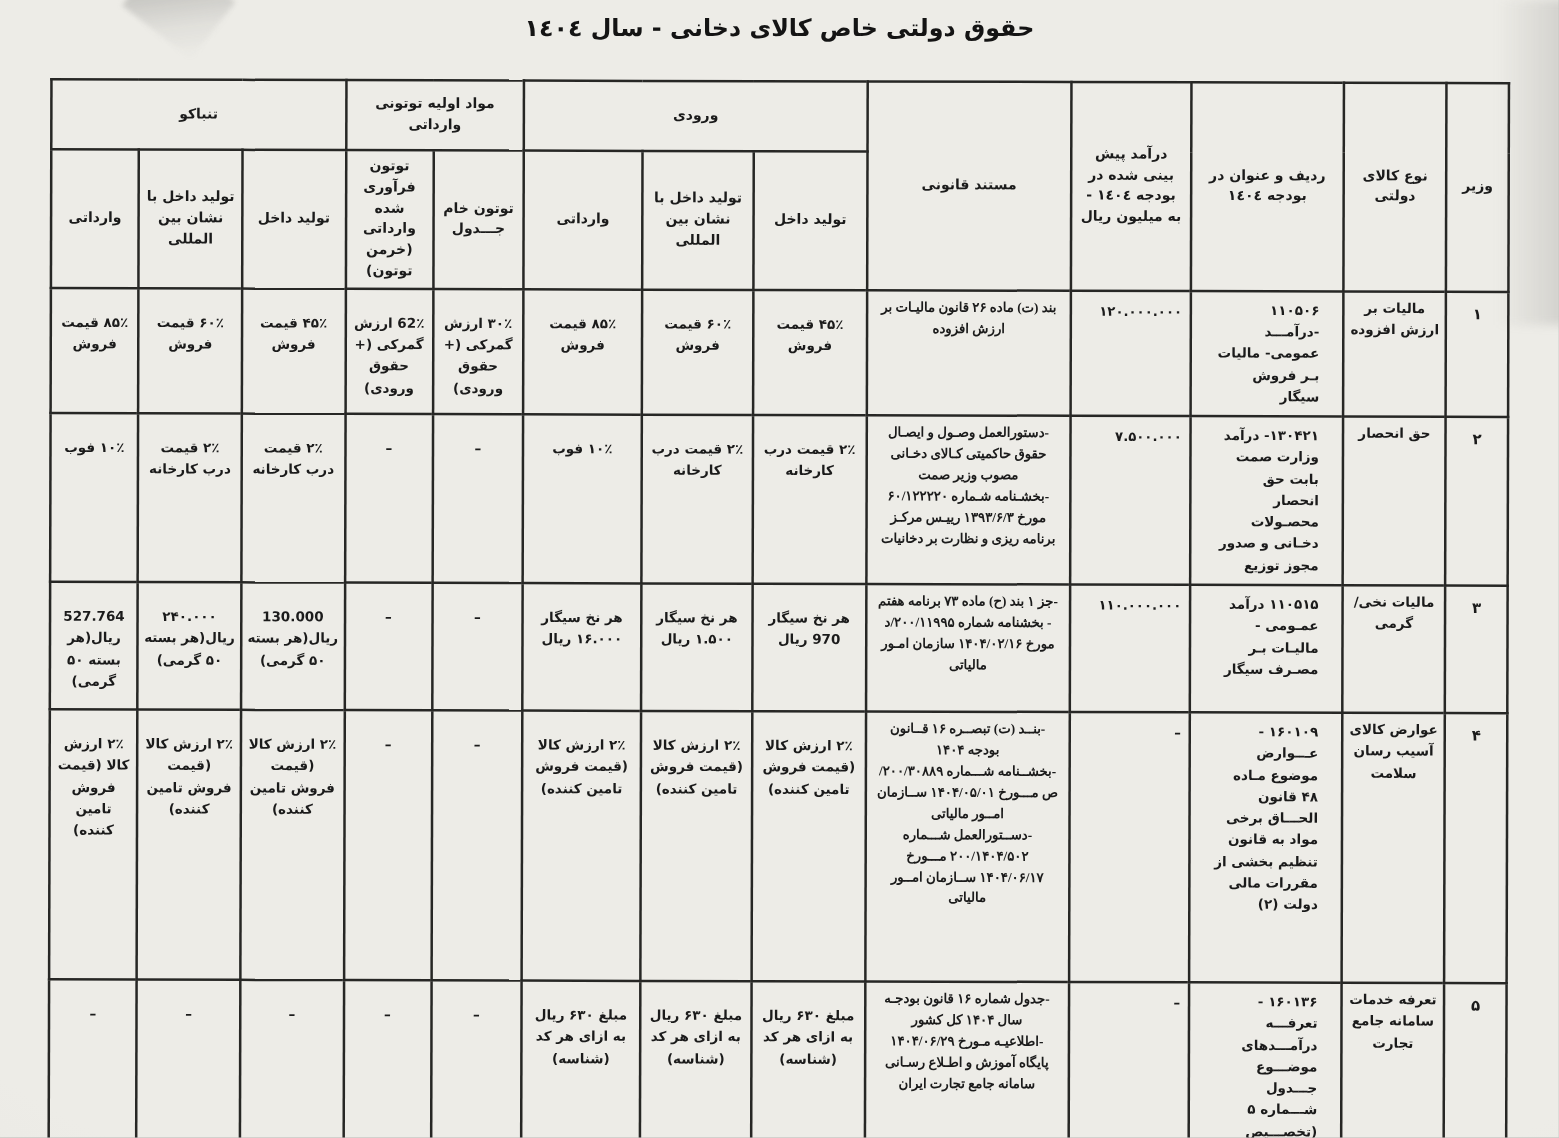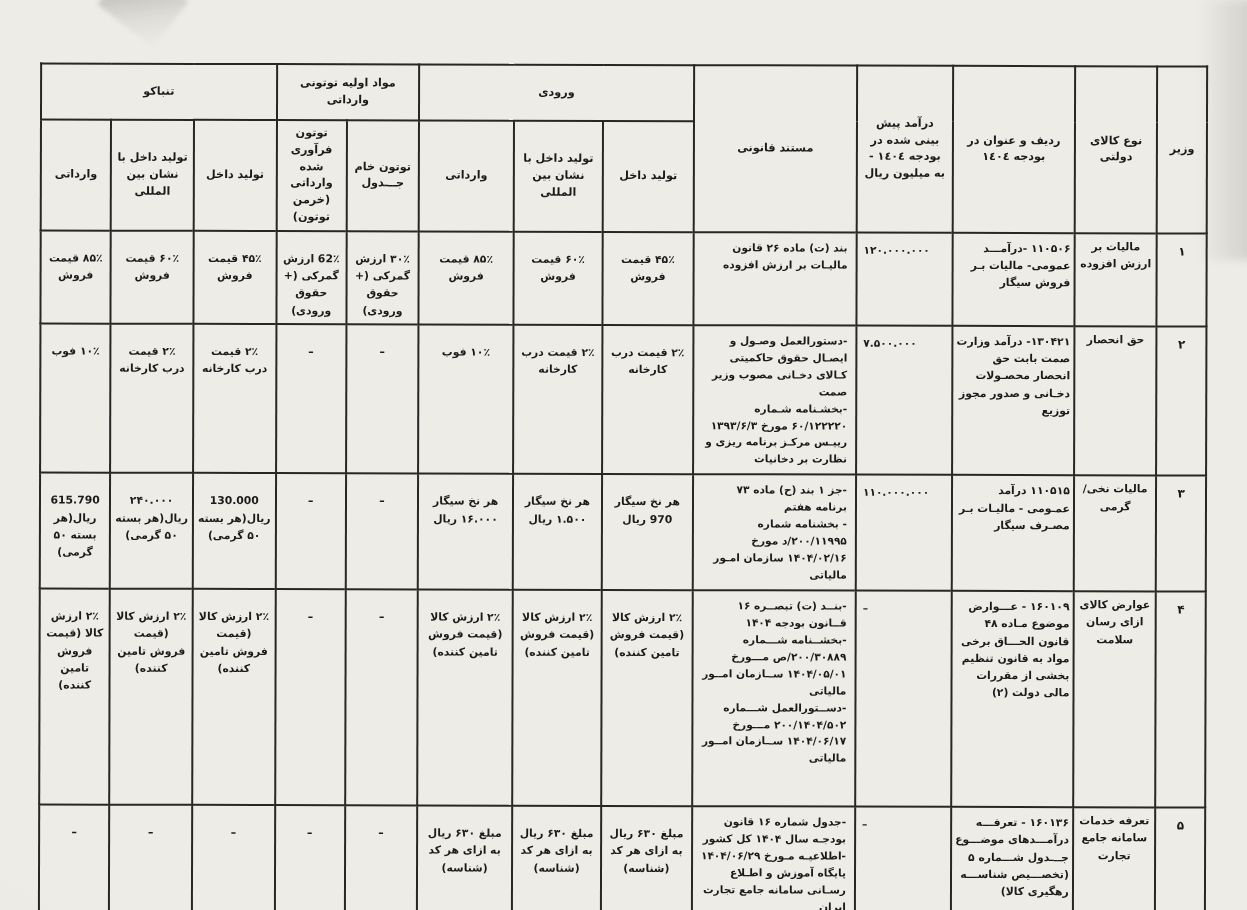--- a/index.html
+++ b/index.html
@@ -42,33 +42,34 @@
     overflow:hidden;word-wrap:break-word;
   }
   thead th{vertical-align:middle;font-size:11.2px;line-height:1.5;}
   tr.hA{height:56px;}
   tr.hB{height:62px;}
   tr.r1{height:72px;}
   tr.r2{height:121px;}
   tr.r3{height:102px;}
   tr.r4{height:216px;}
   tr.r5{height:129px;}
-  td.legal{text-align:right;padding:6px 8px;white-space:pre-line;font-size:10.6px;}
-  td.budget{text-align:right;padding:6px 3px;white-space:pre-line;}
-  td.rev{direction:ltr;text-align:left;padding:8px 6px;font-size:10.6px;}
+  td.legal{padding:6px 8px;white-space:pre-line;font-size:10.6px;font-family:Liberation Serif, serif;}
+  td.budget{text-align:right;padding:6px 18px;white-space:pre-line;}
+  td.rev{direction:ltr;text-align:right;padding:8px 6px;font-size:10.6px;}
   td.rate{padding-top:18px;}
   td.radif{font-size:12px;padding-top:8px;}
 </style>
 </head>
 <body>
 
 <div class="paper">
   <div class="fold"></div>
   <div class="smudge-right"></div>
 
+  <div class="doc-title">حقوق دولتی خاص کالای دخانی - سال ١٤٠٤</div>
 
   <table class="duties">
     <colgroup>
       <col style="width:48px">
         <col style="width:80px">
         <col style="width:118px">
       <col style="width:93px">
         <col style="width:158px">
       <col style="width:88px">
         <col style="width:86px">
@@ -140,25 +141,25 @@
         <td class="rev">۱۱۰.۰۰۰.۰۰۰</td>
         <td class="legal">-جز ۱ بند (ح) ماده ۷۳ برنامه هفتم
 - بخشنامه شماره ۲۰۰/۱۱۹۹۵/د مورخ ۱۴۰۴/۰۲/۱۶ سازمان امـور مالیاتی</td>
         <td class="rate">هر نخ سیگار 970 ریال</td>
         <td class="rate">هر نخ سیگار ۱.۵۰۰ ریال</td>
         <td class="rate">هر نخ سیگار ۱۶.۰۰۰ ریال</td>
         <td class="rate">–</td>
         <td class="rate">–</td>
         <td class="rate">130.000 ریال(هر بسته ۵۰ گرمی)</td>
         <td class="rate">۲۴۰.۰۰۰ ریال(هر بسته ۵۰ گرمی)</td>
-        <td class="rate">615.790 ریال(هر بسته ۵۰ گرمی)</td>
+        <td class="rate">527.764 ریال(هر بسته ۵۰ گرمی)</td>
       </tr>
       <tr class="r4">
         <td class="radif">۴</td>
-        <td>عوارض کالای ازای رسان سلامت</td>
+        <td>عوارض کالای آسیب رسان سلامت</td>
         <td class="budget">۱۶۰۱۰۹ - عـــوارض موضوع مـاده ۴۸ قانون الحـــاق برخی مواد به قانون تنظیم بخشی از مقررات مالی دولت (۲)</td>
         <td class="rev">–</td>
         <td class="legal">-بنــد (ت) تبصــره ۱۶ قــانون بودجه ۱۴۰۴
 -بخشــنامه شـــماره ۲۰۰/۳۰۸۸۹/ص مـــورخ ۱۴۰۴/۰۵/۰۱ ســازمان امــور مالیاتی
 -دســتورالعمل شـــماره ۲۰۰/۱۴۰۴/۵۰۲ مـــورخ ۱۴۰۴/۰۶/۱۷ ســازمان امــور مالیاتی</td>
         <td class="rate">۲٪ ارزش کالا (قیمت فروش تامین کننده)</td>
         <td class="rate">۲٪ ارزش کالا (قیمت فروش تامین کننده)</td>
         <td class="rate">۲٪ ارزش کالا (قیمت فروش تامین کننده)</td>
         <td class="rate">–</td>
         <td class="rate">–</td>

